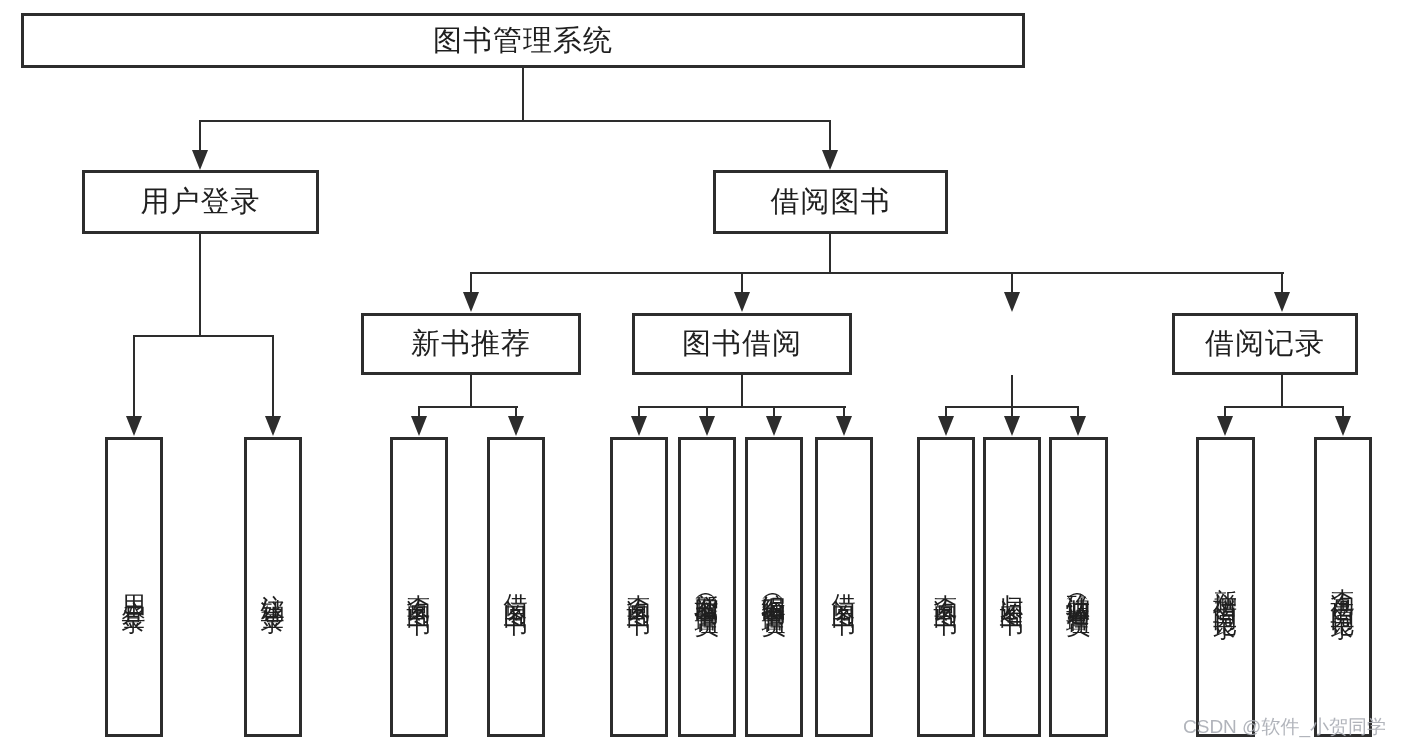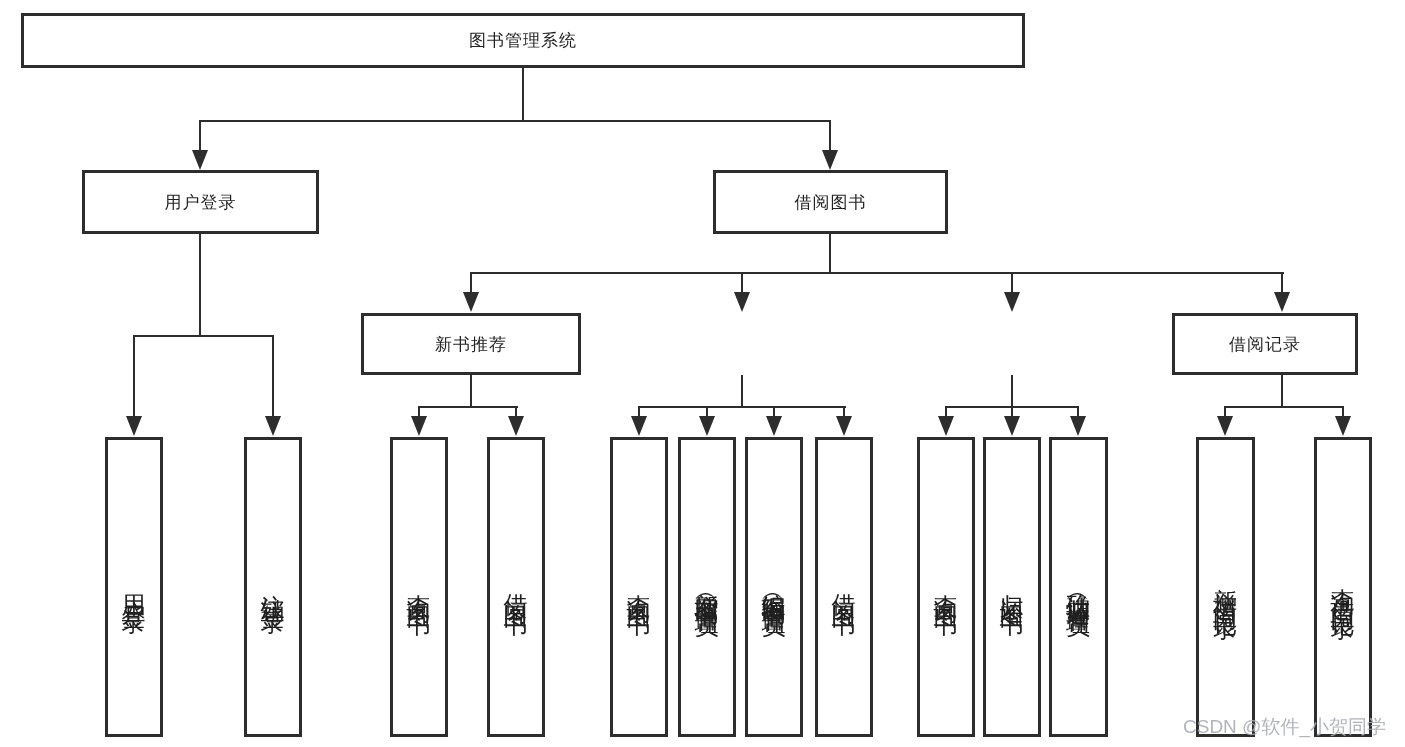--- a/index.html
+++ b/index.html
@@ -7,21 +7,21 @@
     position:relative; width:1405px; height:747px; overflow:hidden;
     background:#ffffff;
     font-family:"Liberation Sans","DejaVu Sans",sans-serif;
   }
   .box {
     position:absolute; box-sizing:border-box;
     background:#ffffff; border:3px solid #2d2d2d;
     display:flex; align-items:center; justify-content:center;
   }
   .hlabel {
-    font-size:17px; letter-spacing:1px; color:#1f1f1f; white-space:nowrap;
+    font-size:29px; letter-spacing:1px; color:#1f1f1f; white-space:nowrap;
   }
   .vlabel {
     writing-mode:vertical-rl; text-orientation:mixed;
     font-size:24px; letter-spacing:6px; line-height:1.05; color:#1f1f1f;
   }
   .line { position:absolute; background:#2d2d2d; }
   .arrow {
     position:absolute; width:0; height:0;
     border-left:8px solid transparent; border-right:8px solid transparent;
     border-top:20px solid #2d2d2d;
@@ -103,20 +103,23 @@
   <div class="box" style="left:82px;top:170px;width:237px;height:64px;">
     <span class="hlabel">用户登录</span>
   </div>
   <div class="box" style="left:713px;top:170px;width:235px;height:64px;">
     <span class="hlabel">借阅图书</span>
   </div>
 
   <div class="box" style="left:361px;top:313px;width:220px;height:62px;">
     <span class="hlabel">新书推荐</span>
   </div>
+  <div class="box" style="left:632px;top:313px;width:220px;height:62px;">
+    <span class="hlabel">图书借阅</span>
+  </div>
   <div class="box" style="left:1172px;top:313px;width:186px;height:62px;">
     <span class="hlabel">借阅记录</span>
   </div>
 
   <div class="box" style="left:105px;top:437px;width:58px;height:300px;">
     <span class="vlabel">用户登录</span>
   </div>
   <div class="box" style="left:244px;top:437px;width:58px;height:300px;">
     <span class="vlabel">注销登录</span>
   </div>

